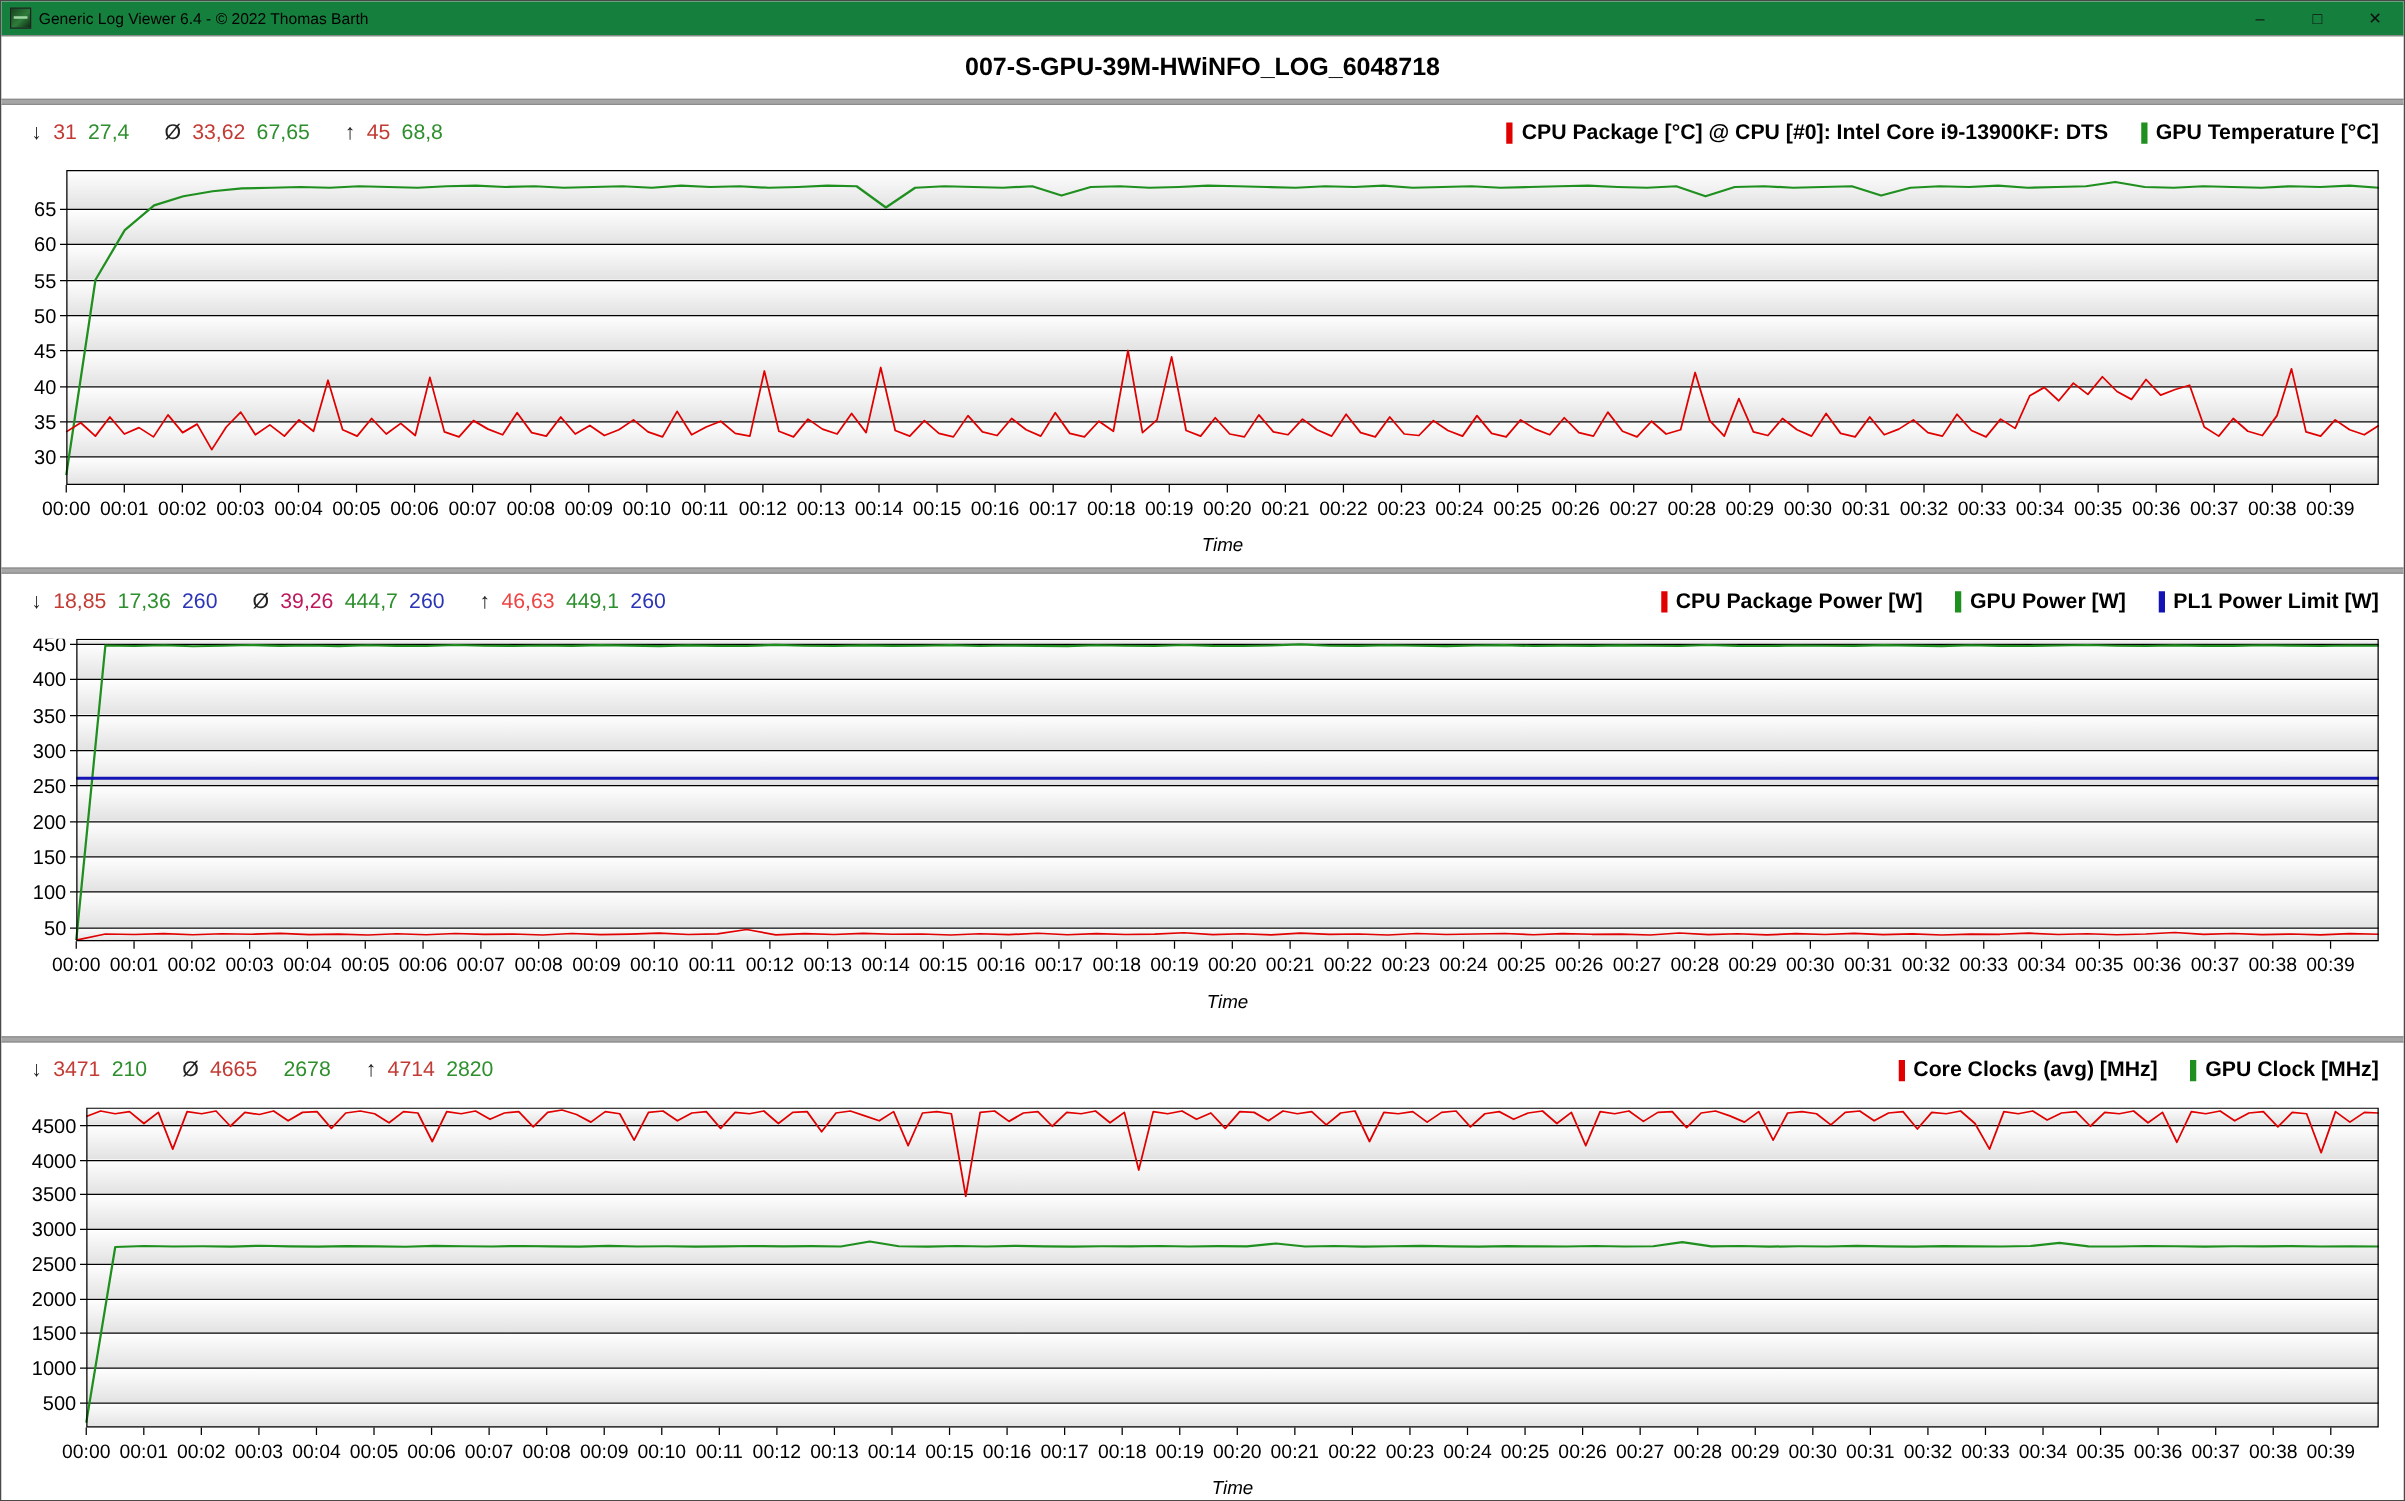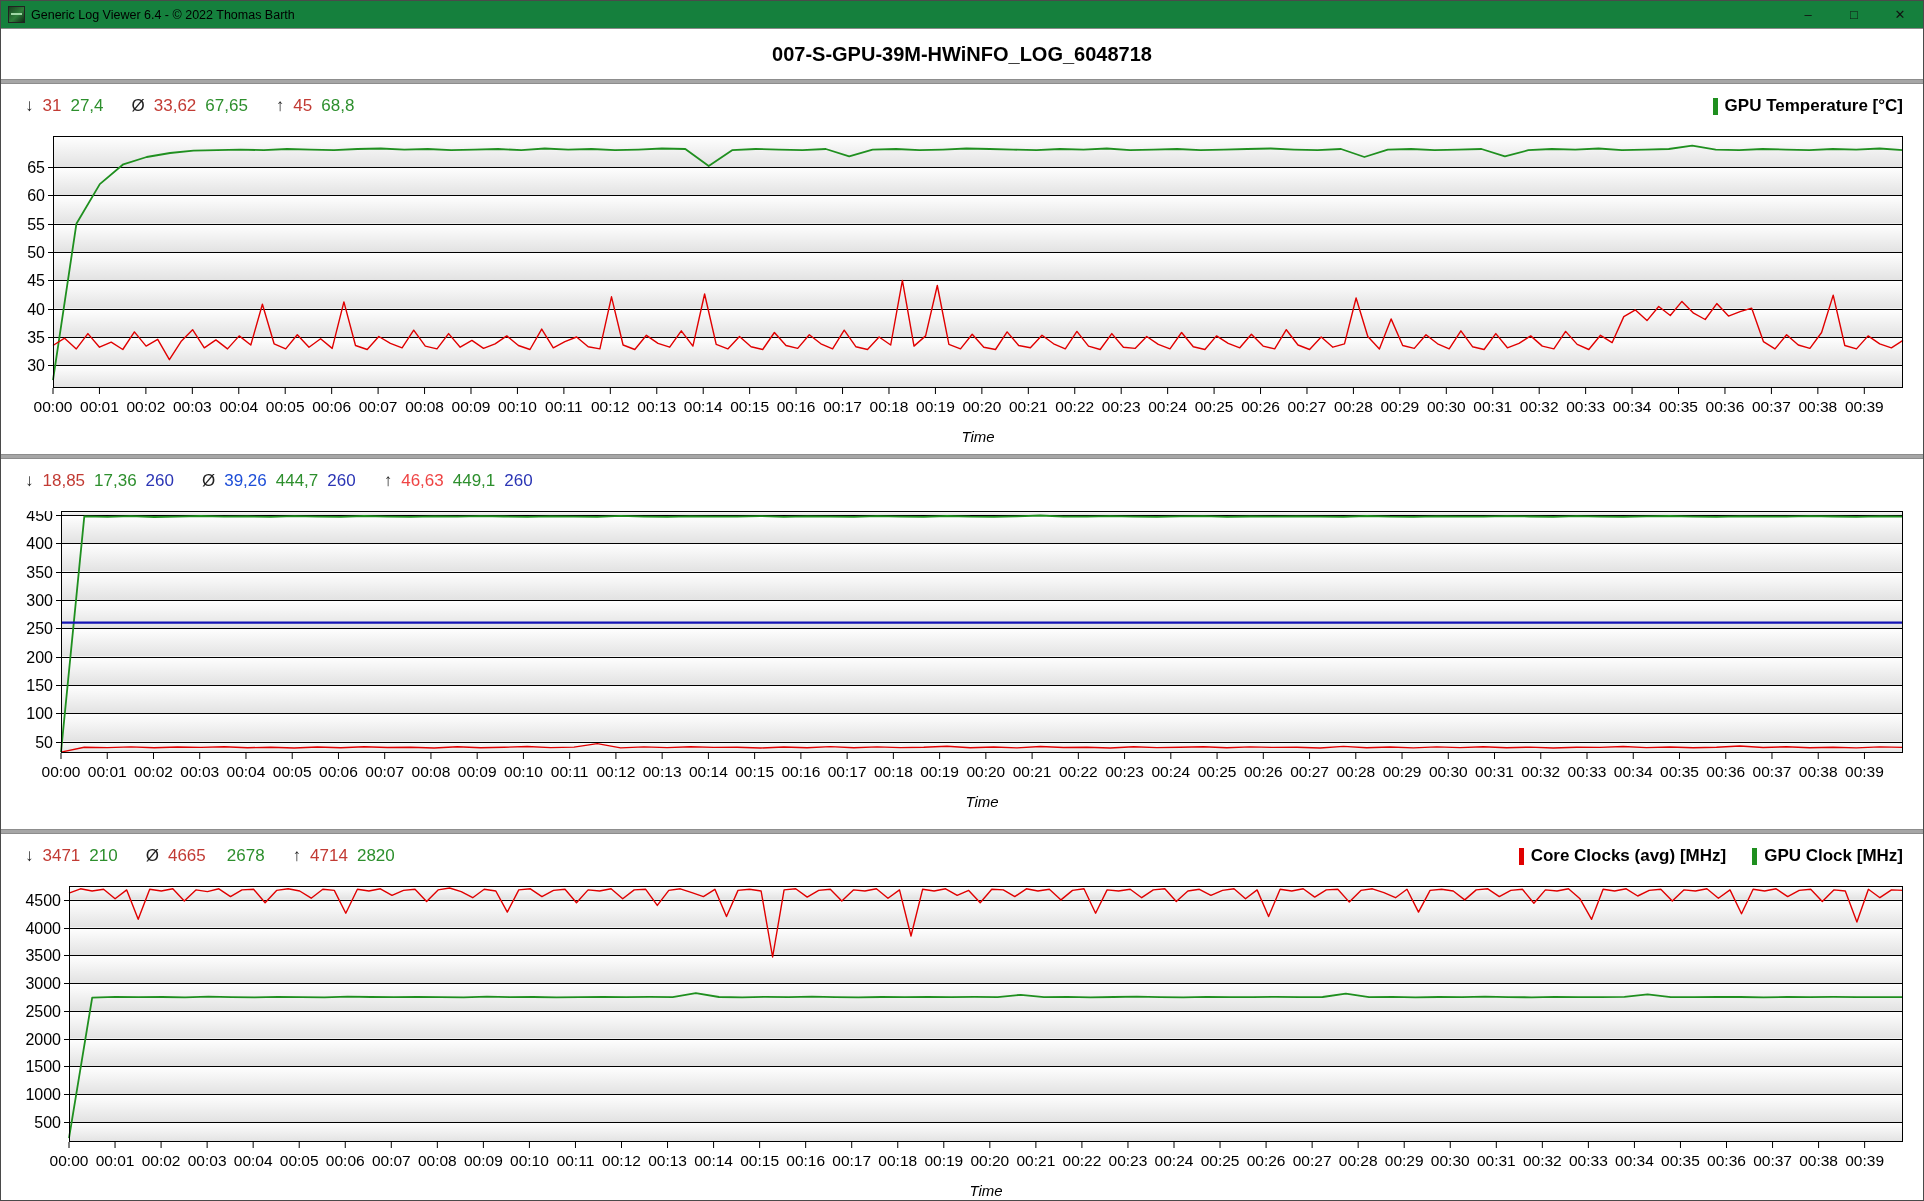--- a/index.html
+++ b/index.html
@@ -63,20 +63,24 @@
           <span class="stat-val" style="color: rgb(194, 59, 52);">33,62</span>
           <span class="stat-val" style="color: rgb(45, 143, 45);">67,65</span>
         </span>
         <span class="stat-group">
           <span class="stat-sym">↑</span>
           <span class="stat-val" style="color: rgb(194, 59, 52);">45</span>
           <span class="stat-val" style="color: rgb(45, 143, 45);">68,8</span>
         </span>
       </div>
     <div class="legend">
+        <span class="legend-item">
+          <span class="legend-bar" style="background: rgb(224, 0, 0);"></span>
+          <span class="legend-label">CPU Package [°C] @ CPU [#0]: Intel Core i9-13900KF: DTS</span>
+        </span>
         <span class="legend-item">
           <span class="legend-bar" style="background: rgb(31, 143, 31);"></span>
           <span class="legend-label">GPU Temperature [°C]</span>
         </span>
       </div>
   </div>
   <svg class="chart-svg" width="1908" height="294">
       <defs>
         <linearGradient id="bg0" x1="0" y1="0" x2="0" y2="1">
           <stop offset="0%" stop-color="#ffffff"></stop>
@@ -209,29 +213,43 @@
   <div class="panel-top">
     <div class="stats">
         <span class="stat-group">
           <span class="stat-sym">↓</span>
           <span class="stat-val" style="color: rgb(194, 59, 52);">18,85</span>
           <span class="stat-val" style="color: rgb(45, 143, 45);">17,36</span>
           <span class="stat-val" style="color: rgb(43, 53, 181);">260</span>
         </span>
         <span class="stat-group">
           <span class="stat-sym">Ø</span>
-          <span class="stat-val" style="color: #1d4ed8;">39,26</span>
+          <span class="stat-val" style="color: #be185d;">39,26</span>
           <span class="stat-val" style="color: rgb(45, 143, 45);">444,7</span>
           <span class="stat-val" style="color: rgb(43, 53, 181);">260</span>
         </span>
         <span class="stat-group">
           <span class="stat-sym">↑</span>
           <span class="stat-val" style="color: #ef4444;">46,63</span>
           <span class="stat-val" style="color: rgb(45, 143, 45);">449,1</span>
           <span class="stat-val" style="color: rgb(43, 53, 181);">260</span>
+        </span>
+      </div>
+    <div class="legend">
+        <span class="legend-item">
+          <span class="legend-bar" style="background: rgb(224, 0, 0);"></span>
+          <span class="legend-label">CPU Package Power [W]</span>
+        </span>
+        <span class="legend-item">
+          <span class="legend-bar" style="background: rgb(31, 143, 31);"></span>
+          <span class="legend-label">GPU Power [W]</span>
+        </span>
+        <span class="legend-item">
+          <span class="legend-bar" style="background: rgb(20, 20, 180);"></span>
+          <span class="legend-label">PL1 Power Limit [W]</span>
         </span>
       </div>
   </div>
   <svg class="chart-svg" width="1908" height="284">
       <defs>
         <linearGradient id="bg1" x1="0" y1="0" x2="0" y2="1">
           <stop offset="0%" stop-color="#ffffff"></stop>
           <stop offset="100%" stop-color="#e2e2e2"></stop>
         </linearGradient>
       </defs>

